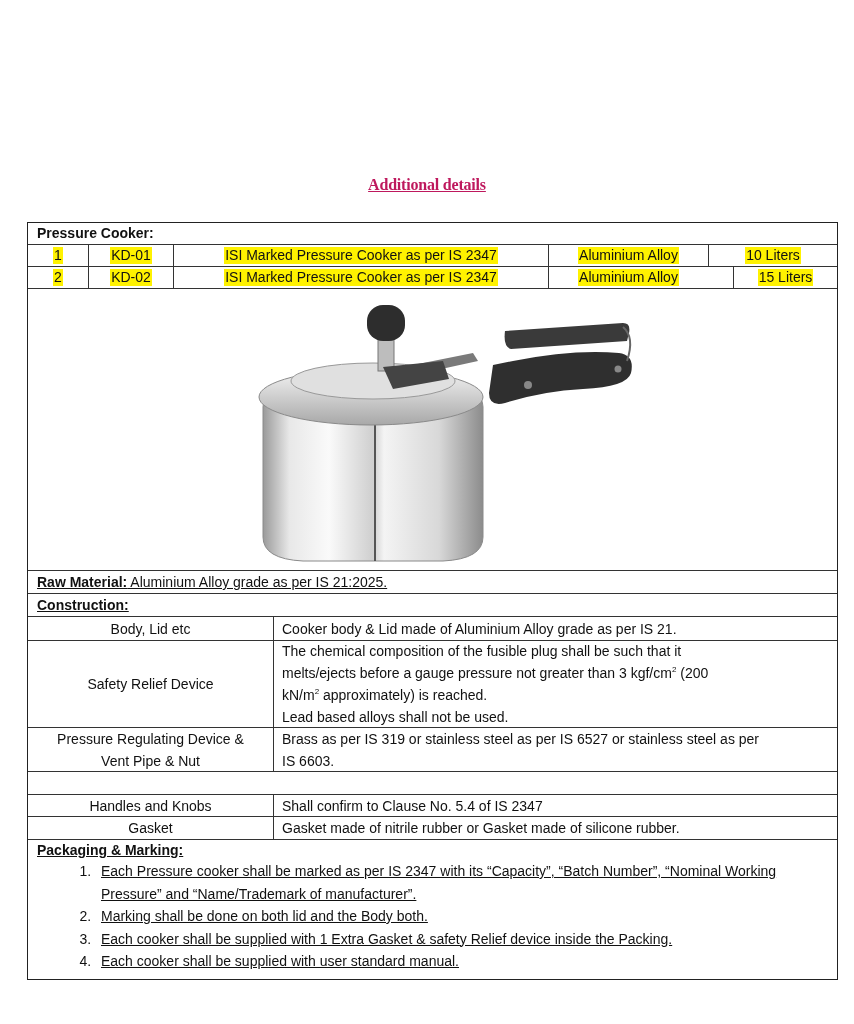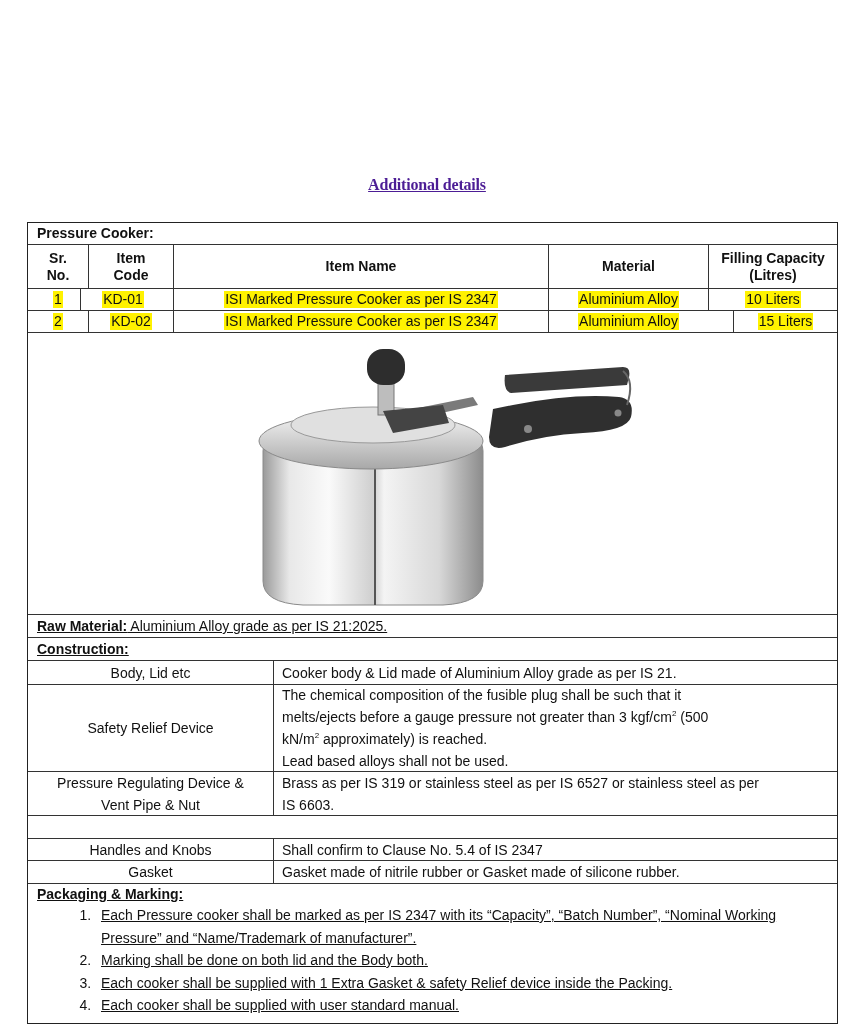--- a/index.html
+++ b/index.html
@@ -1,20 +1,20 @@
 <!DOCTYPE html>
 <html><head>
 <meta charset="utf-8">
 <style>
   html, body { margin:0; padding:0; background:#ffffff; }
   body { width:854px; height:1024px; position:relative; overflow:hidden;
          font-family:"Liberation Sans", sans-serif; color:#111; }
   .doc-title { position:absolute; top:176px; left:0; width:854px; text-align:center;
          font-family:"Liberation Serif", serif; font-weight:bold; font-size:16px;
-         text-decoration:underline; letter-spacing:-0.2px; color:#4c1d95; }
+         text-decoration:underline; letter-spacing:-0.2px; color:#be185d; }
   .frame { position:absolute; left:27px; top:222px; width:811px; border:1.5px solid #222; box-sizing:border-box;text-decoration:underline; }
   .row { position:relative; border-bottom:1px solid #333; box-sizing:border-box; }
   .row:last-child { border-bottom:none; }
   .cell { position:absolute; top:0; bottom:0; box-sizing:border-box; display:flex; align-items:center;
           justify-content:center; text-align:center; font-size:14px; line-height:1.15; }
   .cell + .cell { border-left:1px solid #333; }
   .b { font-weight:bold; }
   .hl { background:#fff200; padding:0 1px; }
   .left { justify-content:flex-start; text-align:left; padding-left:8px; }
   .title-row { height:22px; }
@@ -35,42 +35,26 @@
 <body>
 
 <div class="doc-title">Additional details</div>
 
 <div class="frame">
 
   <div class="row title-row">
     <div class="cell left b" style="left:0;right:0;padding-left:9px;">Pressure Cooker:</div>
   </div>
 
-  <div class="row hdr-row">
-    <div class="cell b" style="left:0;width:60px;flex-direction:column;">
-      <span>Sr.</span>
-      <span>No.</span>
-    </div>
-    <div class="cell b" style="left:60px;width:85px;flex-direction:column;">
-      <span>Item</span>
-      <span>Code</span>
-    </div>
-    <div class="cell b" style="left:145px;width:375px;">Item Name</div>
-    <div class="cell b" style="left:520px;width:160px;">Material</div>
-    <div class="cell b" style="left:680px;right:0;flex-direction:column;">
-      <span>Filling Capacity</span>
-      <span>(Litres)</span>
-    </div>
-  </div>
 
   <div class="row data-row">
     <div class="cell" style="left:0;width:60px;">
         <span class="hl">1</span>
       </div>
-    <div class="cell" style="left:52px;width:85px;text-align:center;">
+    <div class="cell" style="left:60px;width:85px;text-align:center;">
         <span class="hl">KD-01</span>
       </div>
     <div class="cell" style="left:145px;width:375px;">
         <span class="hl">ISI Marked Pressure Cooker as per IS 2347</span>
       </div>
     <div class="cell" style="left:520px;width:160px;">
         <span class="hl">Aluminium Alloy</span>
       </div>
     <div class="cell" style="left:680px;right:0;">
         <span class="hl">10 Liters</span>
@@ -148,21 +132,21 @@
   <div class="row cons" style="height:24px;">
     <div class="k">Body, Lid etc</div>
     <div class="v">
         <span>Cooker body &amp; Lid made of Aluminium Alloy grade as per IS 21.</span>
       </div>
   </div>
   <div class="row cons" style="height:87px;">
     <div class="k">Safety Relief Device</div>
     <div class="v">
       <span>The chemical composition of the fusible plug shall be such that it</span>
-      <span><span>melts/ejects before a gauge pressure not greater than 3 kgf/cm</span><sup>2</sup><span style="white-space:pre;"> (500</span></span>
+      <span><span>melts/ejects before a gauge pressure not greater than 3 kgf/cm</span><sup>2</sup><span style="white-space:pre;"> (200</span></span>
       <span><span>kN/m</span><sup>2</sup><span style="white-space:pre;"> approximately) is reached.</span></span>
       <span>Lead based alloys shall not be used.</span>
     </div>
   </div>
   <div class="row cons" style="height:44px;">
     <div class="k" style="flex-direction:column;">
       <span>Pressure Regulating Device &amp;</span>
       <span>Vent Pipe &amp; Nut</span>
     </div>
     <div class="v">

